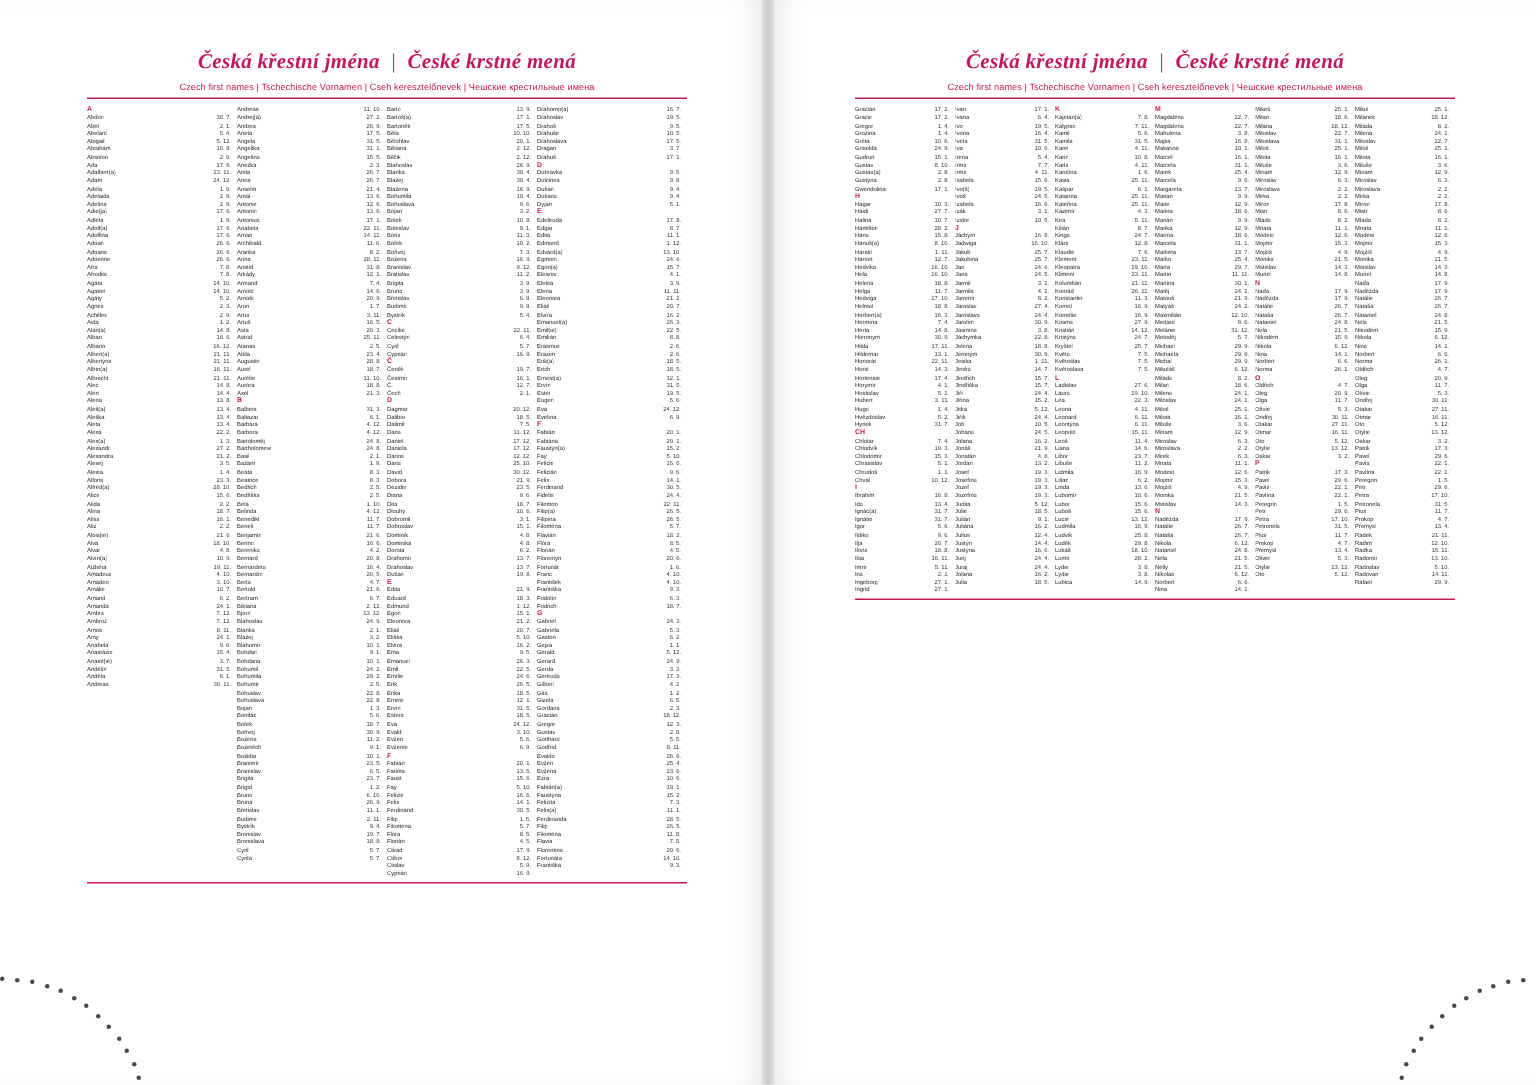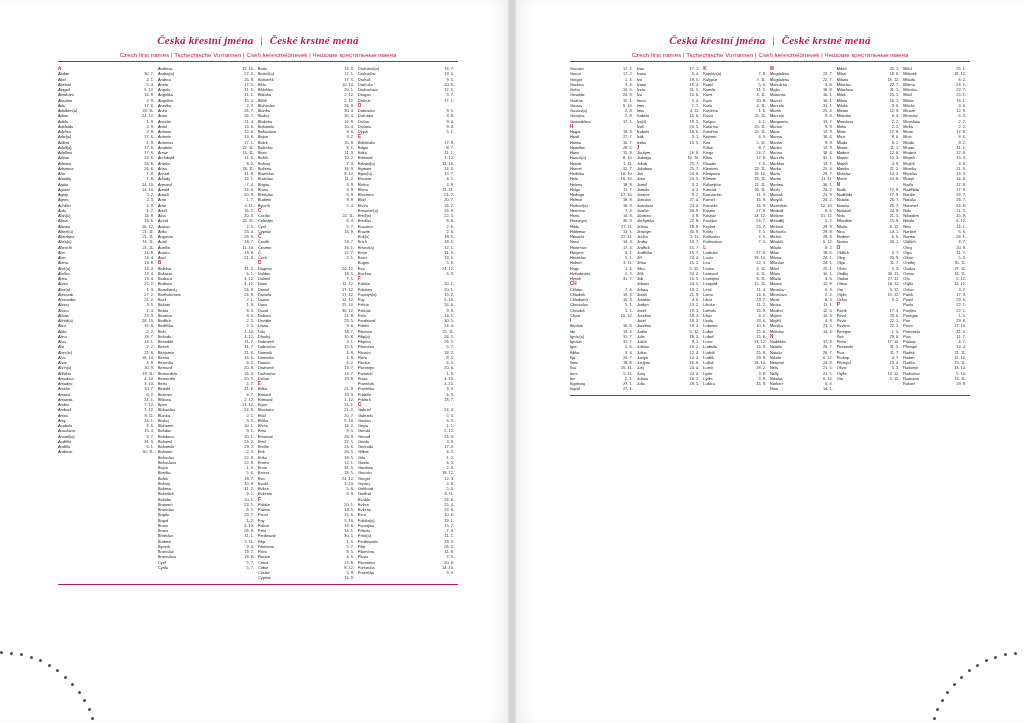--- a/index.html
+++ b/index.html
@@ -35,21 +35,21 @@
   }
   .inner-left{left:58px;width:400px;}
   .inner-right{left:570px;width:400px;}
 
   .title{
     text-align:center;
     color:#c2185b;
     font-family:"Liberation Serif", serif;
     font-style:italic;
     font-weight:bold;
-    font-size:11px;
+    font-size:14px;
     letter-spacing:.2px;
     margin:0 0 5px 0;
     white-space:nowrap;
   }
   .title .sep{
     font-style:normal;
     font-weight:normal;
     color:#c2185b;
     padding:0 4px;
   }

